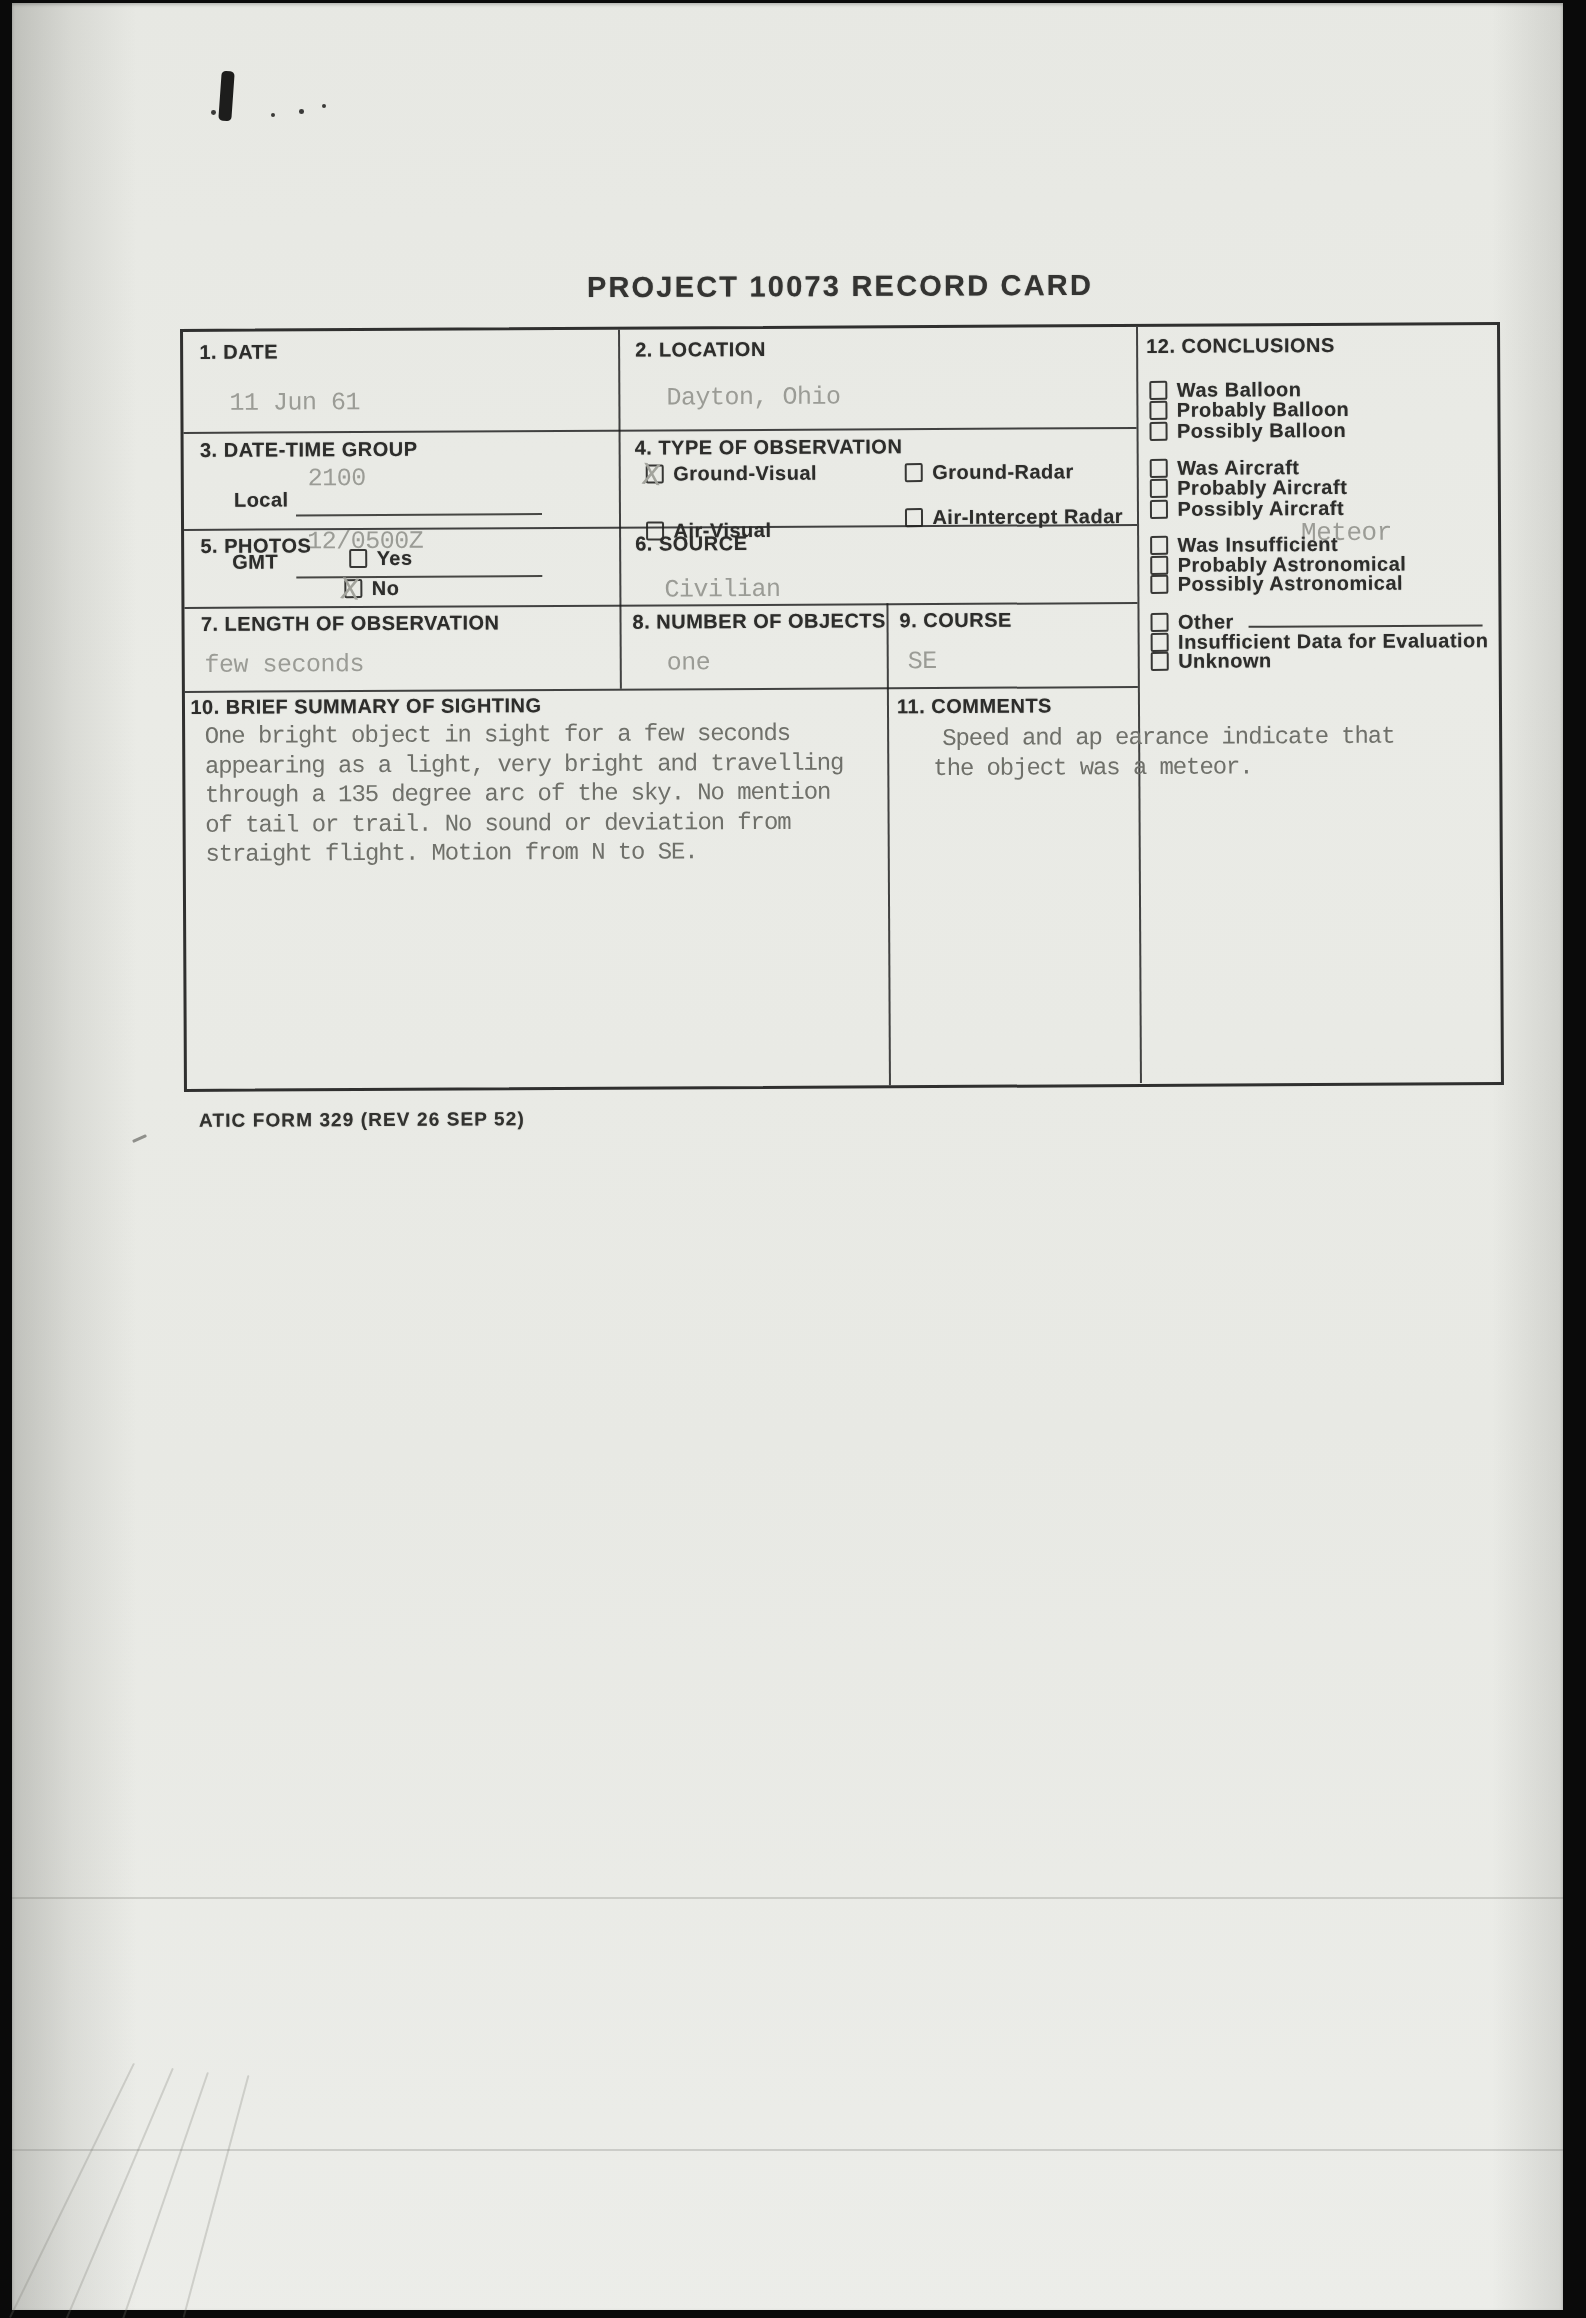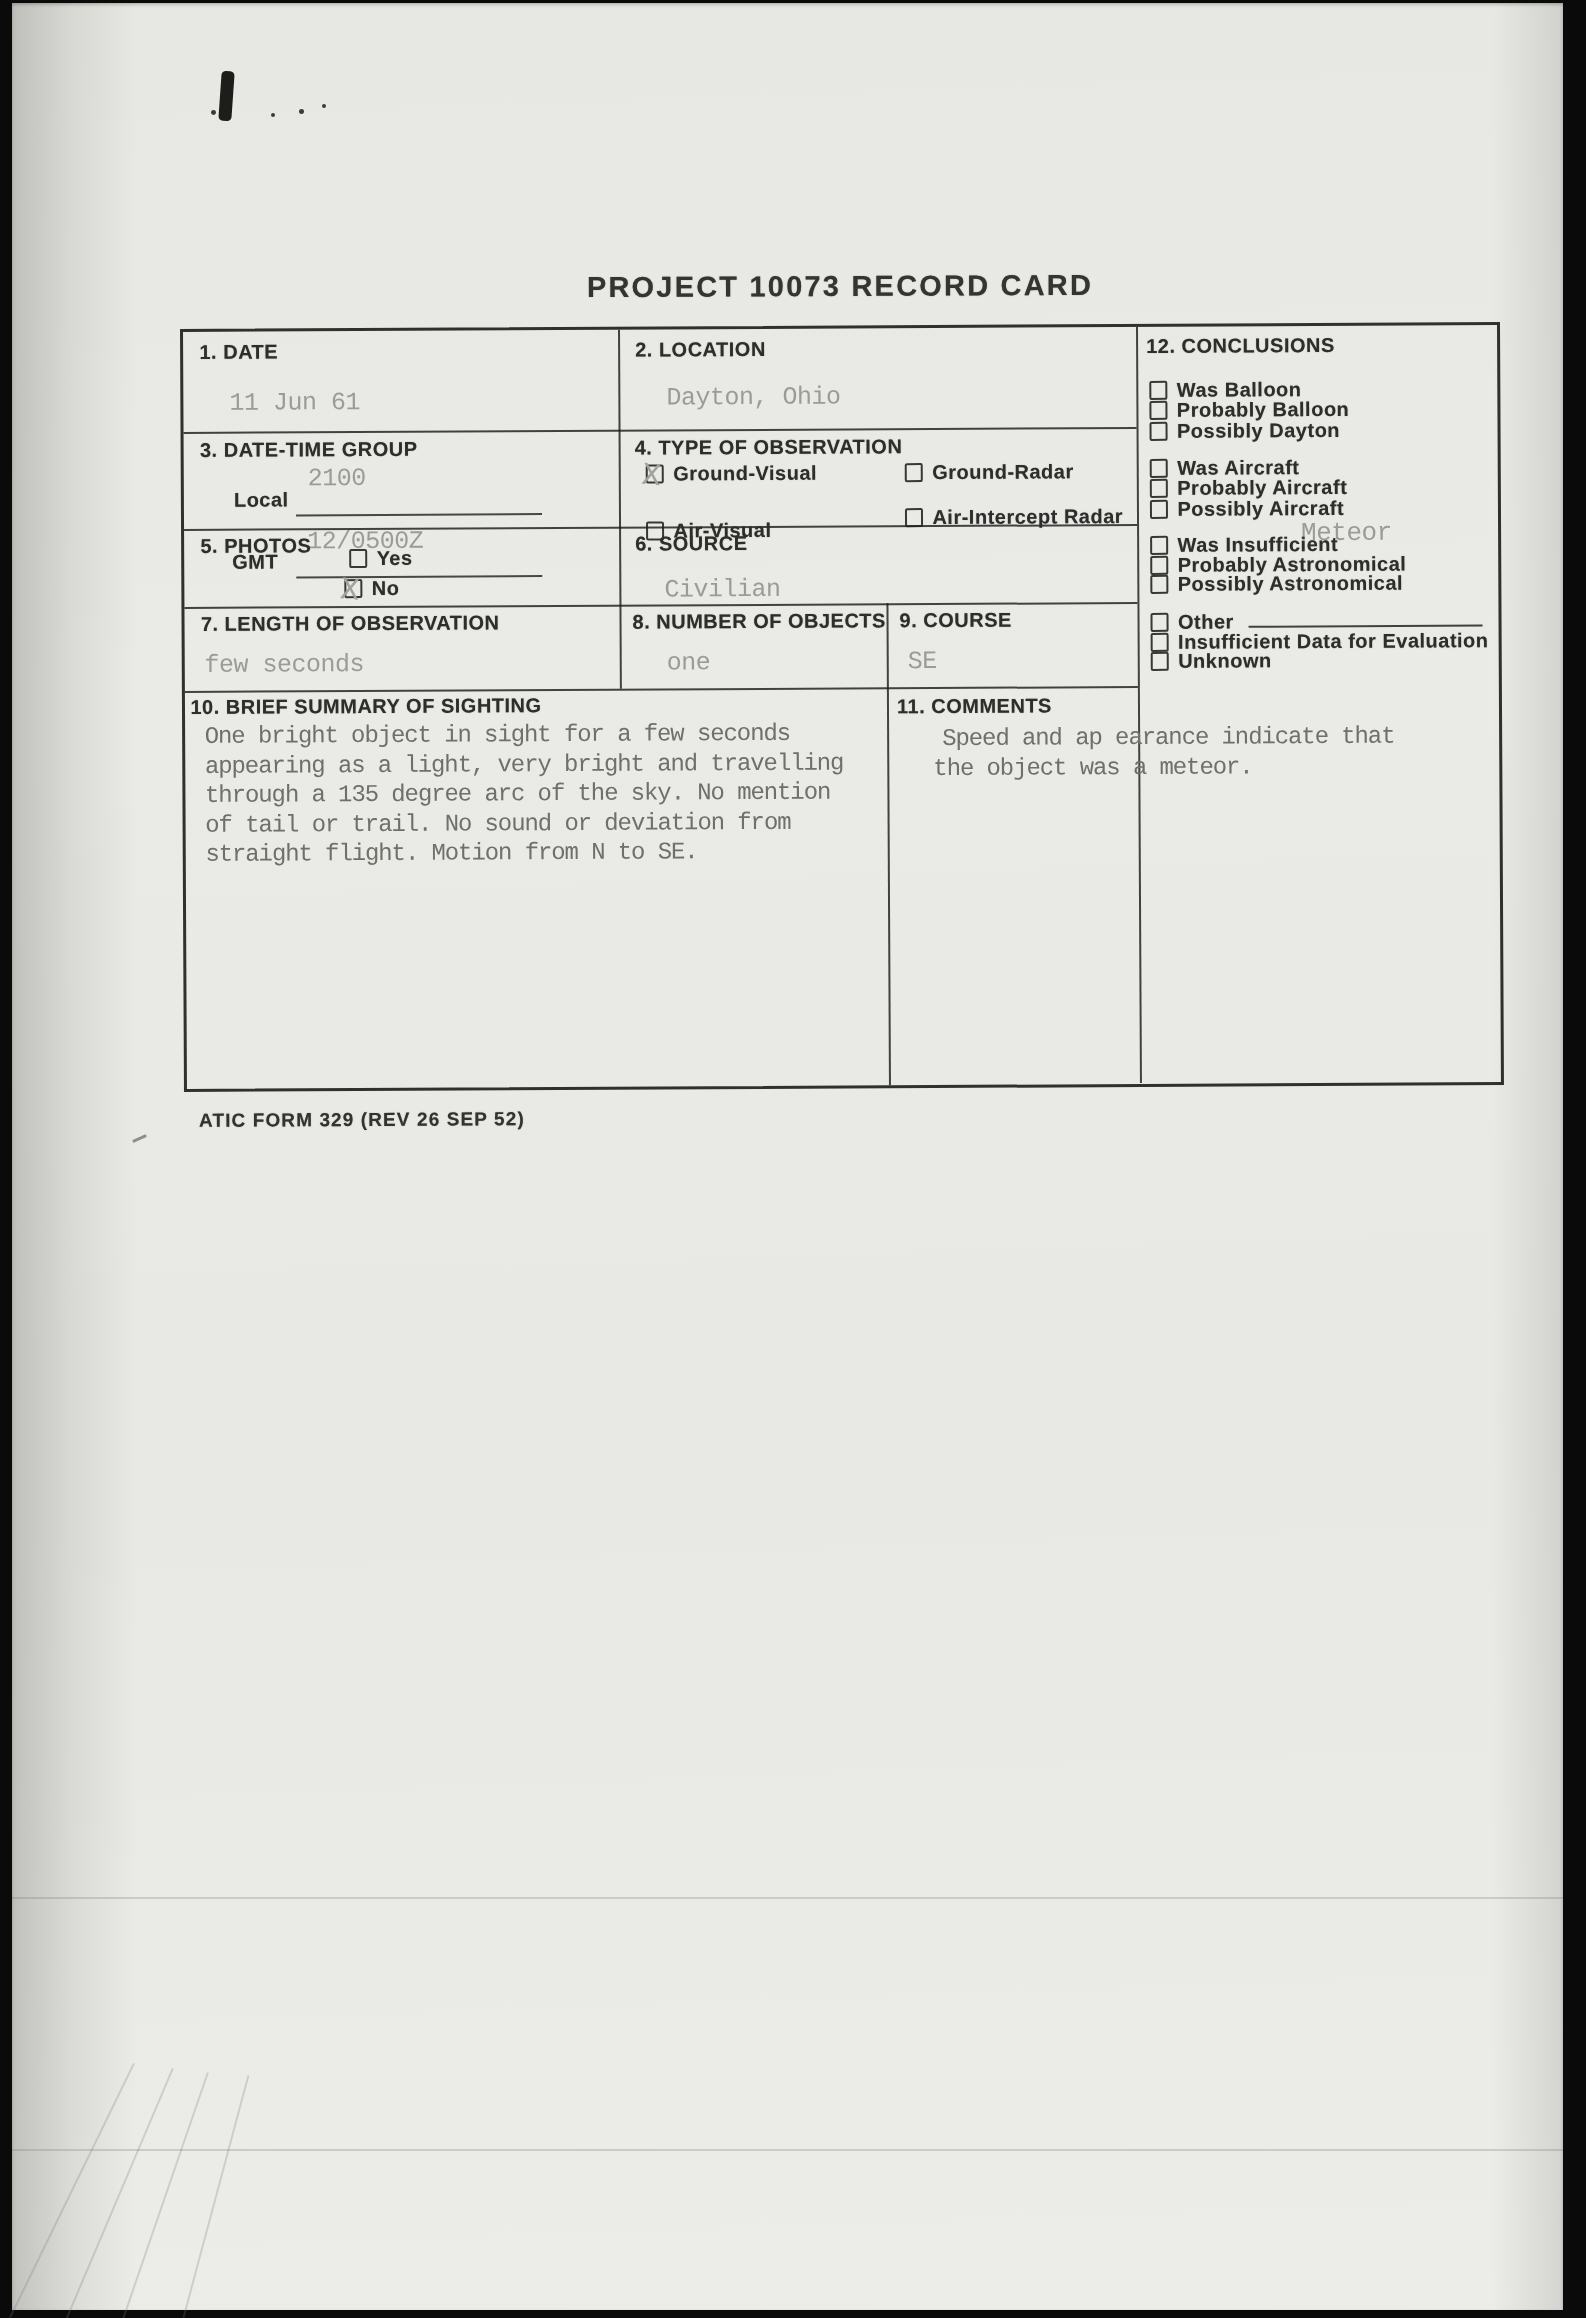--- a/index.html
+++ b/index.html
@@ -162,21 +162,21 @@
     <div class="cbwrap" style="left:966px;top:52px;text-align:right;">
       <span class="cb"></span>
       <span class="cbl">Was Balloon</span>
     </div>
     <div class="cbwrap" style="left:966px;top:72px;">
       <span class="cb"></span>
       <span class="cbl">Probably Balloon</span>
     </div>
     <div class="cbwrap" style="left:966px;top:93px;">
       <span class="cb"></span>
-      <span class="cbl">Possibly Dayton</span>
+      <span class="cbl">Possibly Balloon</span>
     </div>
 
     <div class="cbwrap" style="left:966px;top:130px;">
       <span class="cb"></span>
       <span class="cbl">Was Aircraft</span>
     </div>
     <div class="cbwrap" style="left:966px;top:150px;">
       <span class="cb"></span>
       <span class="cbl">Probably Aircraft</span>
     </div>

